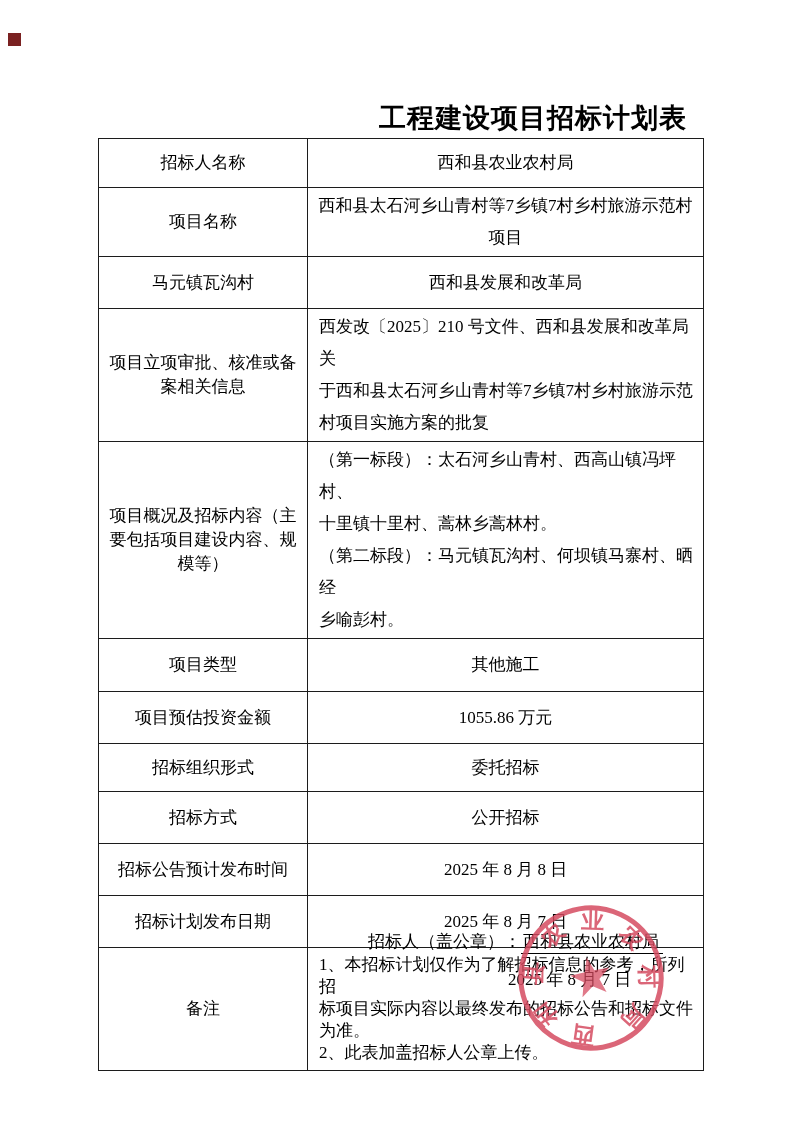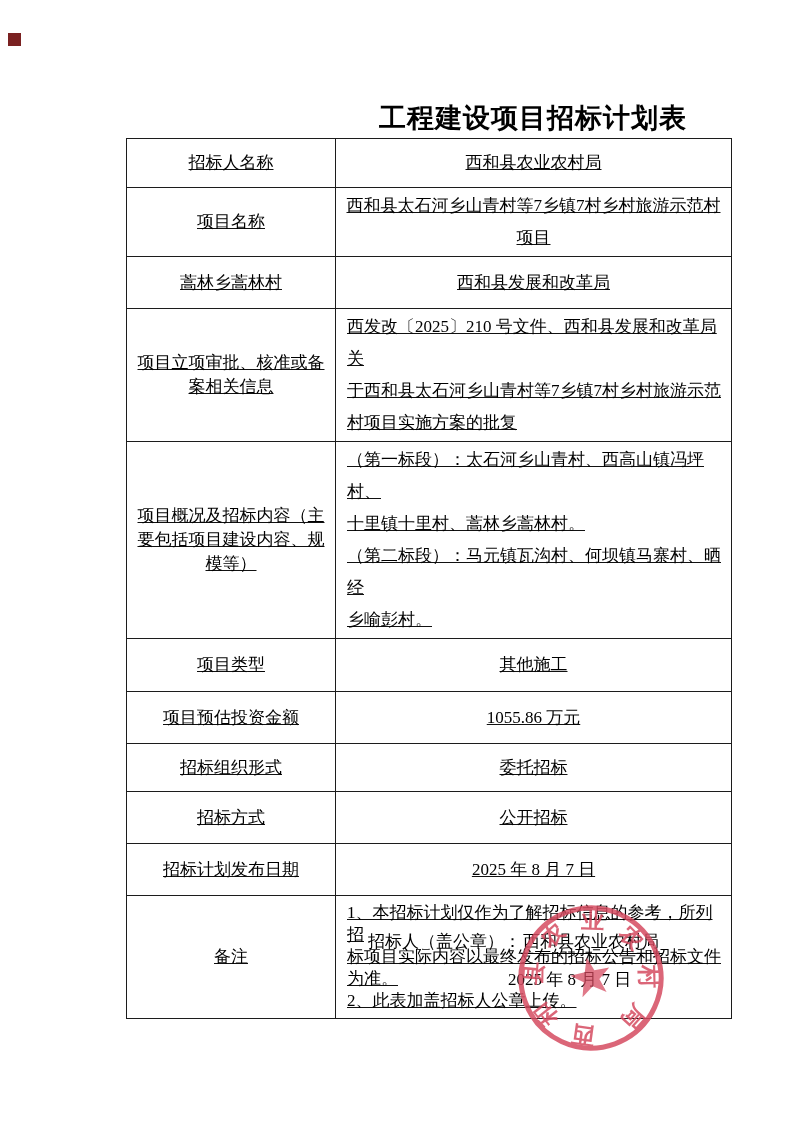--- a/index.html
+++ b/index.html
@@ -15,22 +15,22 @@
     position:absolute;left:8px;top:33px;width:13px;height:13px;
     background:#7a2121;
   }
   .title{
     position:absolute;left:114px;top:100px;width:573px;
     margin:0;text-align:right;
     font-family:"Liberation Sans","DejaVu Sans",sans-serif;
     font-weight:bold;font-size:27px;letter-spacing:1px;color:#000;
   }
   .plan-table{
-    position:absolute;left:126px;top:138px;width:573px;
-    border-collapse:collapse;table-layout:fixed;text-decoration:underline;
+    position:absolute;left:98px;top:138px;width:573px;
+    border-collapse:collapse;table-layout:fixed;
   }
   .plan-table td{
     border:1px solid #1c1c1c;
     font-size:17px;color:#000;
     vertical-align:middle;
     white-space:pre-line;
     padding:2px 8px;
   }
   .plan-table td.lbl{
     width:192px;text-align:center;line-height:24px;
@@ -91,21 +91,21 @@
       <tr class="r1">
         <td class="lbl">招标人名称</td>
         <td class="val center">西和县农业农村局</td>
       </tr>
       <tr class="r2">
         <td class="lbl">项目名称</td>
         <td class="val center">西和县太石河乡山青村等7乡镇7村乡村旅游示范村
 项目</td>
       </tr>
       <tr class="r3">
-        <td class="lbl">蒿林乡蒿林村</td>
+        <td class="lbl">马元镇瓦沟村</td>
         <td class="val center">西和县发展和改革局</td>
       </tr>
       <tr class="r4">
         <td class="lbl">项目立项审批、核准或备
 案相关信息</td>
         <td class="val left">西发改〔2025〕210 号文件、西和县发展和改革局关
 于西和县太石河乡山青村等7乡镇7村乡村旅游示范
 村项目实施方案的批复</td>
       </tr>
       <tr class="r5">
@@ -125,20 +125,24 @@
         <td class="lbl">项目预估投资金额</td>
         <td class="val center">1055.86 万元</td>
       </tr>
       <tr class="r8">
         <td class="lbl">招标组织形式</td>
         <td class="val center">委托招标</td>
       </tr>
       <tr class="r9">
         <td class="lbl">招标方式</td>
         <td class="val center">公开招标</td>
+      </tr>
+      <tr class="r10">
+        <td class="lbl">招标公告预计发布时间</td>
+        <td class="val center">2025 年 8 月 8 日</td>
       </tr>
       <tr class="r11">
         <td class="lbl">招标计划发布日期</td>
         <td class="val center">2025 年 8 月 7 日</td>
       </tr>
       <tr class="r12">
         <td class="lbl">备注</td>
         <td class="val left tight">1、本招标计划仅作为了解招标信息的参考，所列招
 标项目实际内容以最终发布的招标公告和招标文件
 为准。

